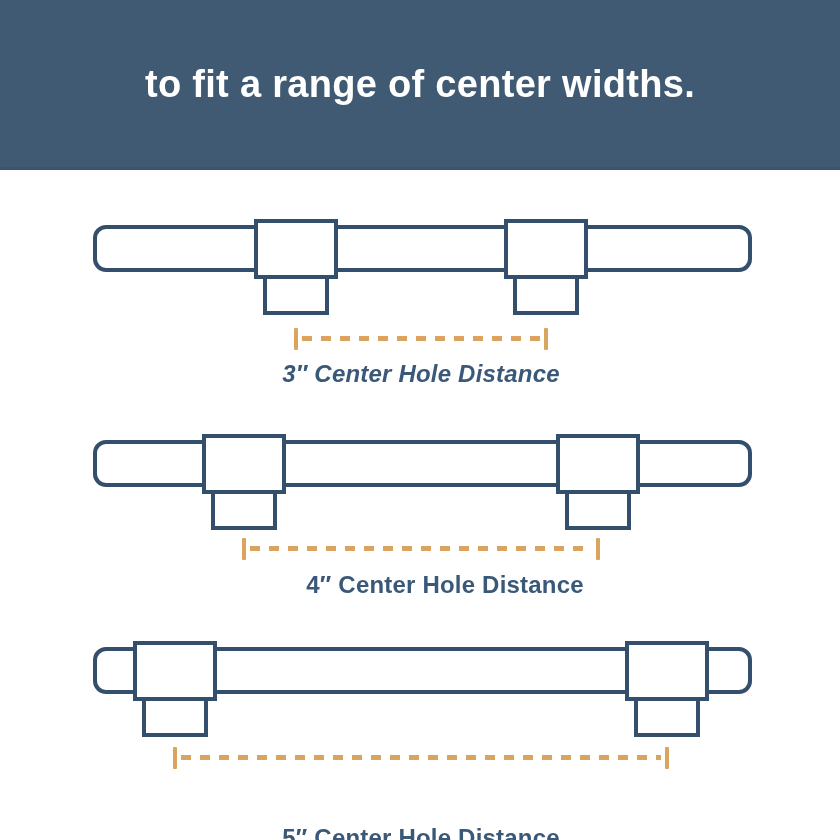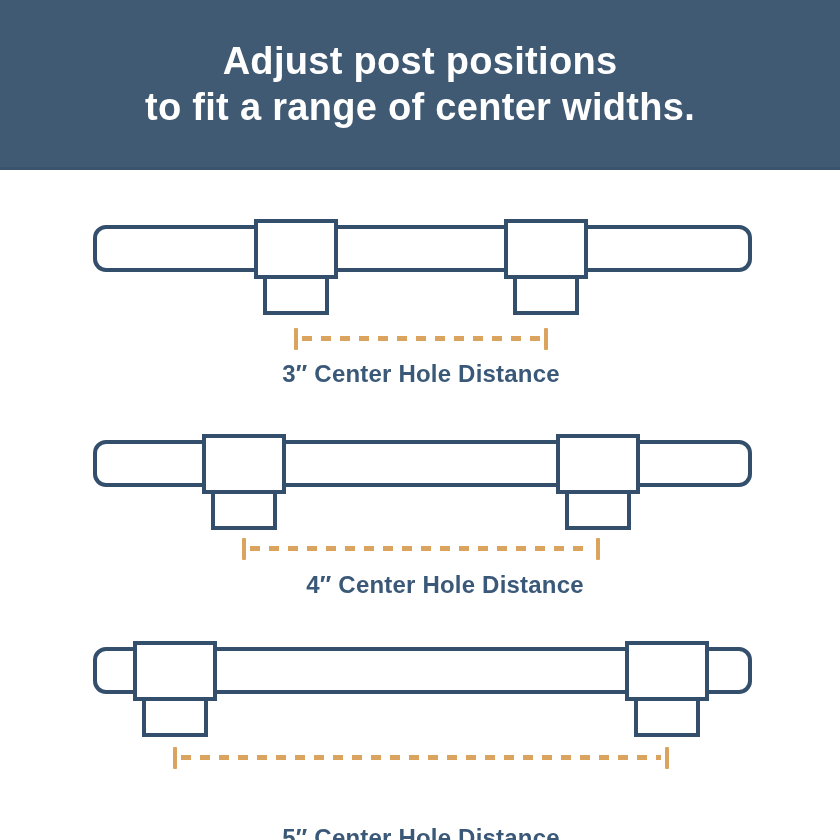--- a/index.html
+++ b/index.html
@@ -83,36 +83,35 @@
     transform: translateX(-50%);
     z-index: 5;
   }
 </style>
 </head>
 <body>
 
 <div class="canvas">
 
   <div class="header">
-    <div class="title-line">Adjust post positions</div>
     <div class="title-line">to fit a range of center widths.</div>
   </div>
 
   <div class="diagram">
     <div class="bar" style="left: 93px; top: 225px; width: 659px; height: 47px;"></div>
     <div class="screw" style="left: 263px; top: 275px; width: 66px; height: 40px;"></div>
     <div class="screw" style="left: 513px; top: 275px; width: 66px; height: 40px;"></div>
     <div class="post" style="left: 254px; top: 219px; width: 84px; height: 60px;"></div>
     <div class="post" style="left: 504px; top: 219px; width: 84px; height: 60px;"></div>
     <div class="measure" style="left: 296px; top: 328px; width: 250px; height: 22px;">
       <div class="dash"></div>
       <div class="tick left"></div>
       <div class="tick right"></div>
     </div>
-    <div class="measure-label" style="left: 421px; top: 360px;">3″ Center Hole Distance</div>
+    <div class="measure-label" style="left: 421px; top: 360px; font-style: italic;">3″ Center Hole Distance</div>
   </div>
 
   <div class="diagram">
     <div class="bar" style="left: 93px; top: 440px; width: 659px; height: 47px;"></div>
     <div class="screw" style="left: 211px; top: 490px; width: 66px; height: 40px;"></div>
     <div class="screw" style="left: 565px; top: 490px; width: 66px; height: 40px;"></div>
     <div class="post" style="left: 202px; top: 434px; width: 84px; height: 60px;"></div>
     <div class="post" style="left: 556px; top: 434px; width: 84px; height: 60px;"></div>
     <div class="measure" style="left: 244px; top: 538px; width: 354px; height: 22px;">
       <div class="dash"></div>

